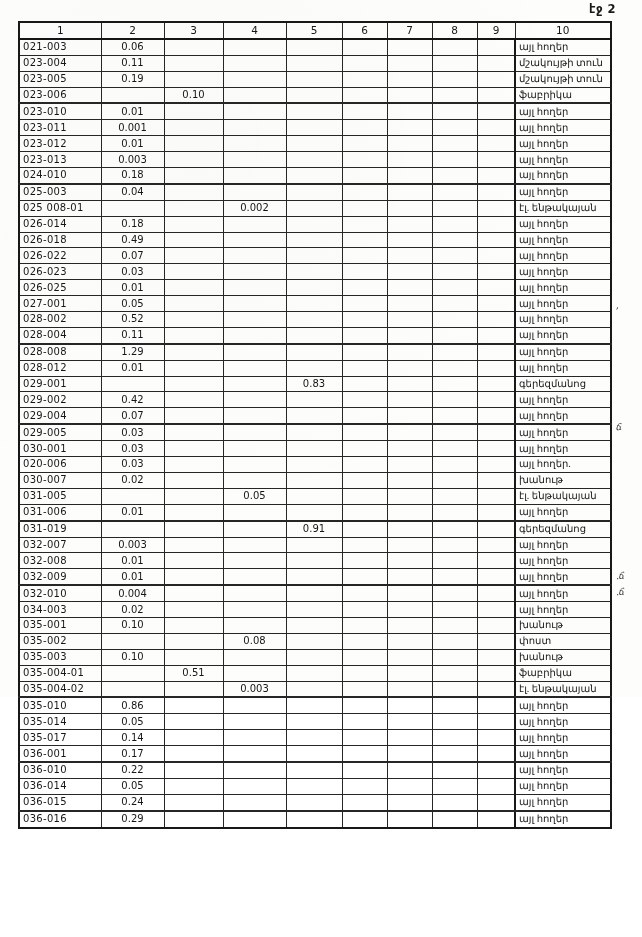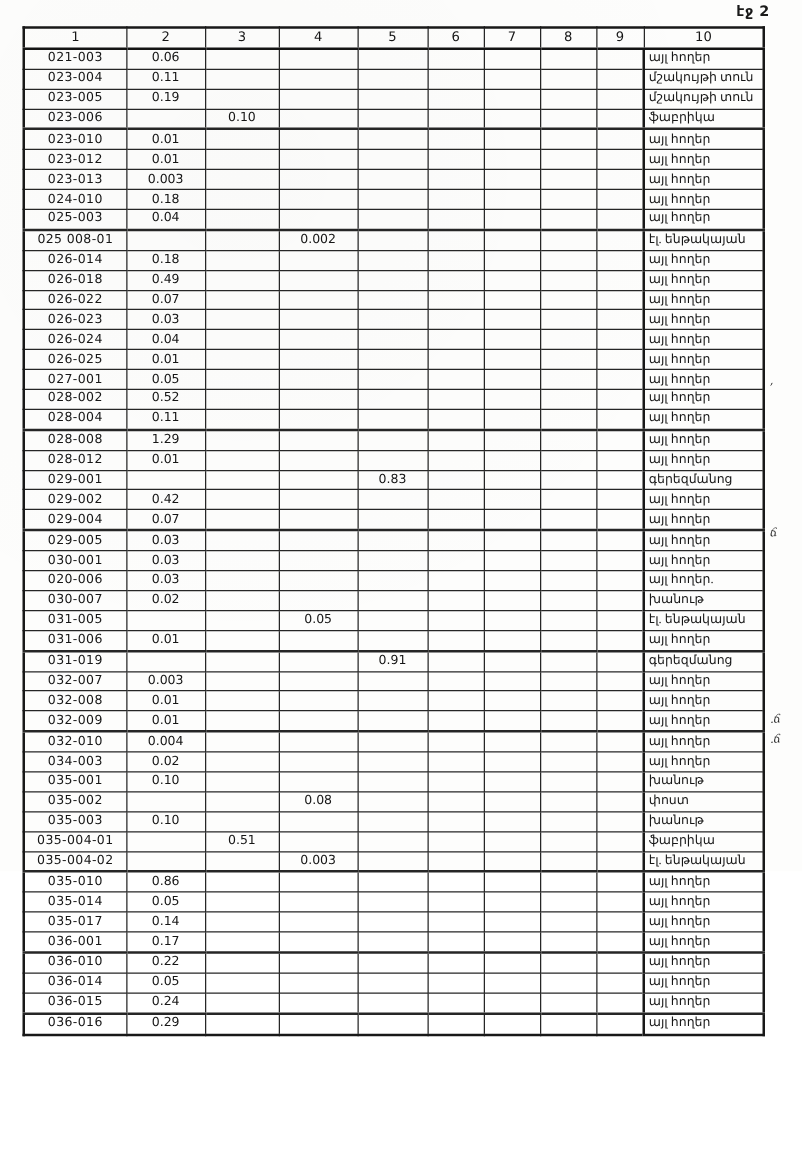--- a/index.html
+++ b/index.html
@@ -47,21 +47,21 @@
     white-space: nowrap;
     overflow: hidden;
     vertical-align: middle;
   }
   table.grid th {
     font-weight: normal;
     font-size: 10.5px;
     text-align: center;
     border-bottom: 2px solid #141414;
   }
-  td.col-code { text-align: center; letter-spacing: 0.3px; }
+  td.col-code { text-align: left; letter-spacing: 0.3px; }
   td.col-num  { text-align: center; }
   td.col-label{ text-align: left; font-size: 9.5px; }
   
   tbody tr:nth-child(4) td, tbody tr:nth-child(9) td,
   tbody tr:nth-child(19) td, tbody tr:nth-child(24) td,
   tbody tr:nth-child(30) td, tbody tr:nth-child(34) td,
   tbody tr:nth-child(41) td, tbody tr:nth-child(45) td,
   tbody tr:nth-child(48) td {
     border-bottom-width: 2px;
   }
@@ -170,20 +170,32 @@
           <td class="col-num"></td>
           <td class="col-num"></td>
           <td class="col-num"></td>
           <td class="col-num"></td>
           <td class="col-num"></td>
           <td class="col-num"></td>
           <td class="col-num"></td>
           <td class="col-label">այլ հողեր</td>
         </tr>
         <tr>
+          <td class="col-code">023-011</td>
+          <td class="col-num">0.001</td>
+          <td class="col-num"></td>
+          <td class="col-num"></td>
+          <td class="col-num"></td>
+          <td class="col-num"></td>
+          <td class="col-num"></td>
+          <td class="col-num"></td>
+          <td class="col-num"></td>
+          <td class="col-label">այլ հողեր</td>
+        </tr>
+        <tr>
           <td class="col-code">023-012</td>
           <td class="col-num">0.01</td>
           <td class="col-num"></td>
           <td class="col-num"></td>
           <td class="col-num"></td>
           <td class="col-num"></td>
           <td class="col-num"></td>
           <td class="col-num"></td>
           <td class="col-num"></td>
           <td class="col-label">այլ հողեր</td>
@@ -268,32 +280,20 @@
           <td class="col-num"></td>
           <td class="col-num"></td>
           <td class="col-num"></td>
           <td class="col-num"></td>
           <td class="col-num"></td>
           <td class="col-label">այլ հողեր</td>
         </tr>
         <tr>
           <td class="col-code">026-023</td>
           <td class="col-num">0.03</td>
-          <td class="col-num"></td>
-          <td class="col-num"></td>
-          <td class="col-num"></td>
-          <td class="col-num"></td>
-          <td class="col-num"></td>
-          <td class="col-num"></td>
-          <td class="col-num"></td>
-          <td class="col-label">այլ հողեր</td>
-        </tr>
-        <tr>
-          <td class="col-code">026-024</td>
-          <td class="col-num">0.04</td>
           <td class="col-num"></td>
           <td class="col-num"></td>
           <td class="col-num"></td>
           <td class="col-num"></td>
           <td class="col-num"></td>
           <td class="col-num"></td>
           <td class="col-num"></td>
           <td class="col-label">այլ հողեր</td>
         </tr>
         <tr>

